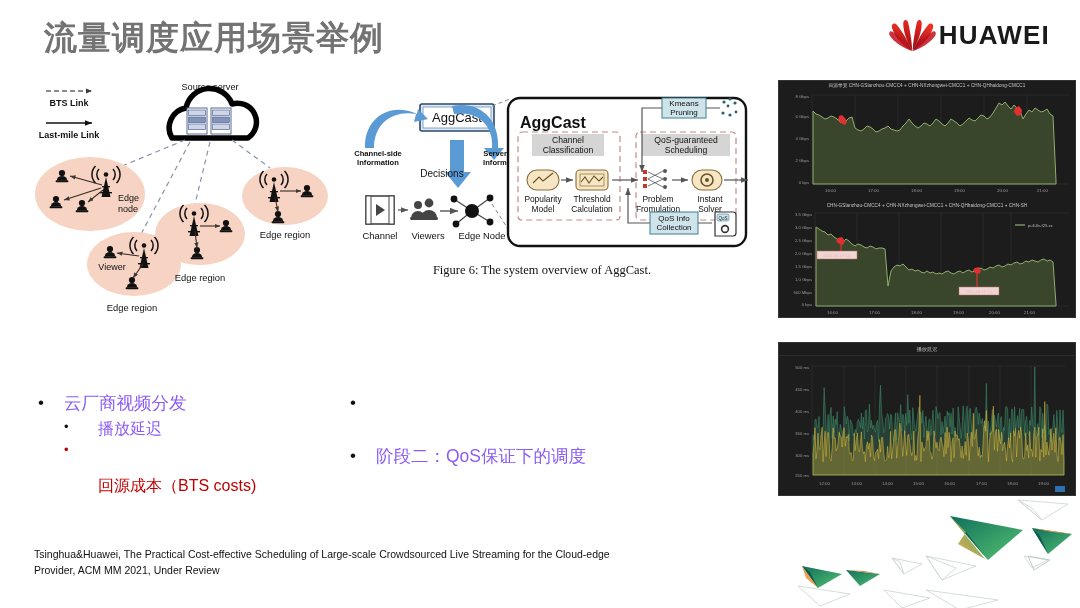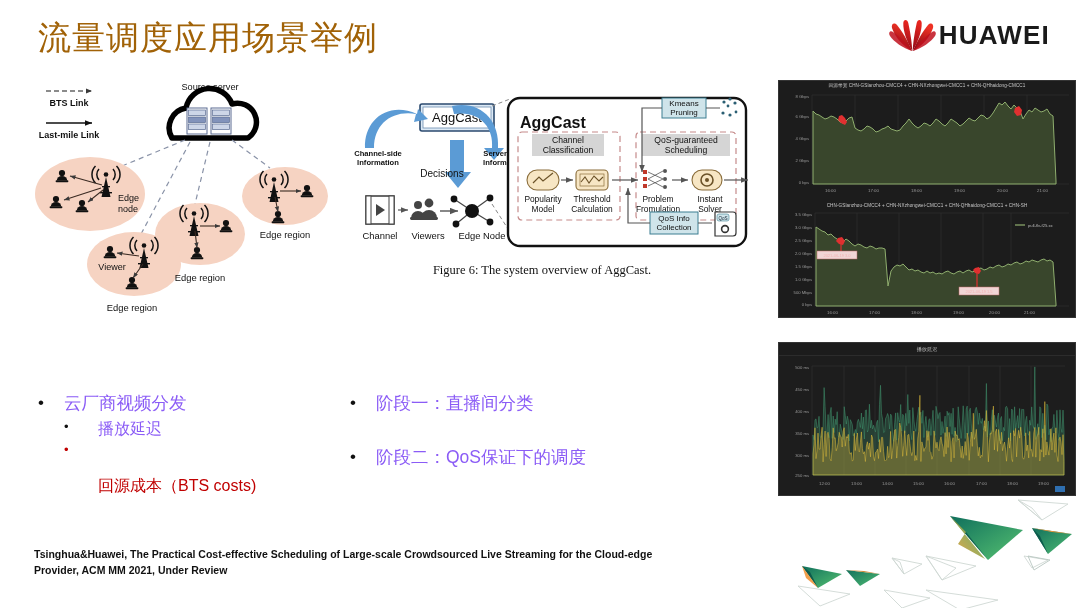--- a/index.html
+++ b/index.html
@@ -7,22 +7,22 @@
   body{
     width:1080px;height:608px;
     background:#ffffff;
     font-family:"Liberation Sans","DejaVu Sans",sans-serif;
     overflow:hidden;position:relative;
   }
   .slide{position:absolute;inset:0;width:1080px;height:608px;background:#fff;overflow:hidden;}
 
   
   .title{
-    position:absolute;left:38px;top:18px;
-    font-size:33px;font-weight:400;color:#a16207;
+    position:absolute;left:44px;top:18px;
+    font-size:33px;font-weight:700;color:#737373;
     letter-spacing:1px;line-height:1.2;white-space:nowrap;
   }
   .logo{position:absolute;right:30px;top:18px;display:flex;align-items:center;gap:0;}
   .logo-mark{width:52px;height:34px;position:relative;}
   .logo-text{font-size:26px;font-weight:700;color:#1a1a1a;letter-spacing:1.2px;}
 
   
   .fig-network{position:absolute;left:22px;top:76px;width:320px;height:240px;}
   .fig-network svg{display:block;}
 
@@ -61,21 +61,21 @@
   .b-txt{font-size:17px;line-height:1.35;color:#8b5cf6;}
   .b-txt.lvl1{font-size:17.5px;}
   .b-txt.lvl2{font-size:16px;}
   .b-txt.red{color:#c00000;margin-top:34px;}
   .b-row.l2{margin-top:2px;}
   .b-row.gap{margin-top:30px;}
 
   
   .footer{
     position:absolute;left:34px;top:546px;width:620px;
-    font-size:10.5px;font-weight:700;line-height:1.55;color:#111;
+    font-size:10.5px;font-weight:400;line-height:1.55;color:#111;
   }
 
   
   .deco{position:absolute;right:0;bottom:0;width:300px;height:110px;pointer-events:none;}
 </style>
 </head>
 <body>
 
 <div class="slide">
 
@@ -513,21 +513,20 @@
     </div>
     <div class="b-row l2">
       <span class="b-dot sub red">•</span>
       <span class="b-txt lvl2 red">回源成本（BTS costs)</span>
     </div>
   </div>
 
   <div class="bullets-right">
     <div class="b-row">
       <span class="b-dot">•</span>
-      <span class="b-txt lvl1">阶段一：直播间分类</span>
     </div>
     <div class="b-row gap">
       <span class="b-dot">•</span>
       <span class="b-txt lvl1">阶段二：QoS保证下的调度</span>
     </div>
   </div>
 
   <div class="footer">Tsinghua&amp;Huawei, The Practical Cost-effective Scheduling of Large-scale Crowdsourced Live Streaming for the Cloud-edge Provider, ACM MM 2021, Under Review</div>
 
   <div class="deco">

